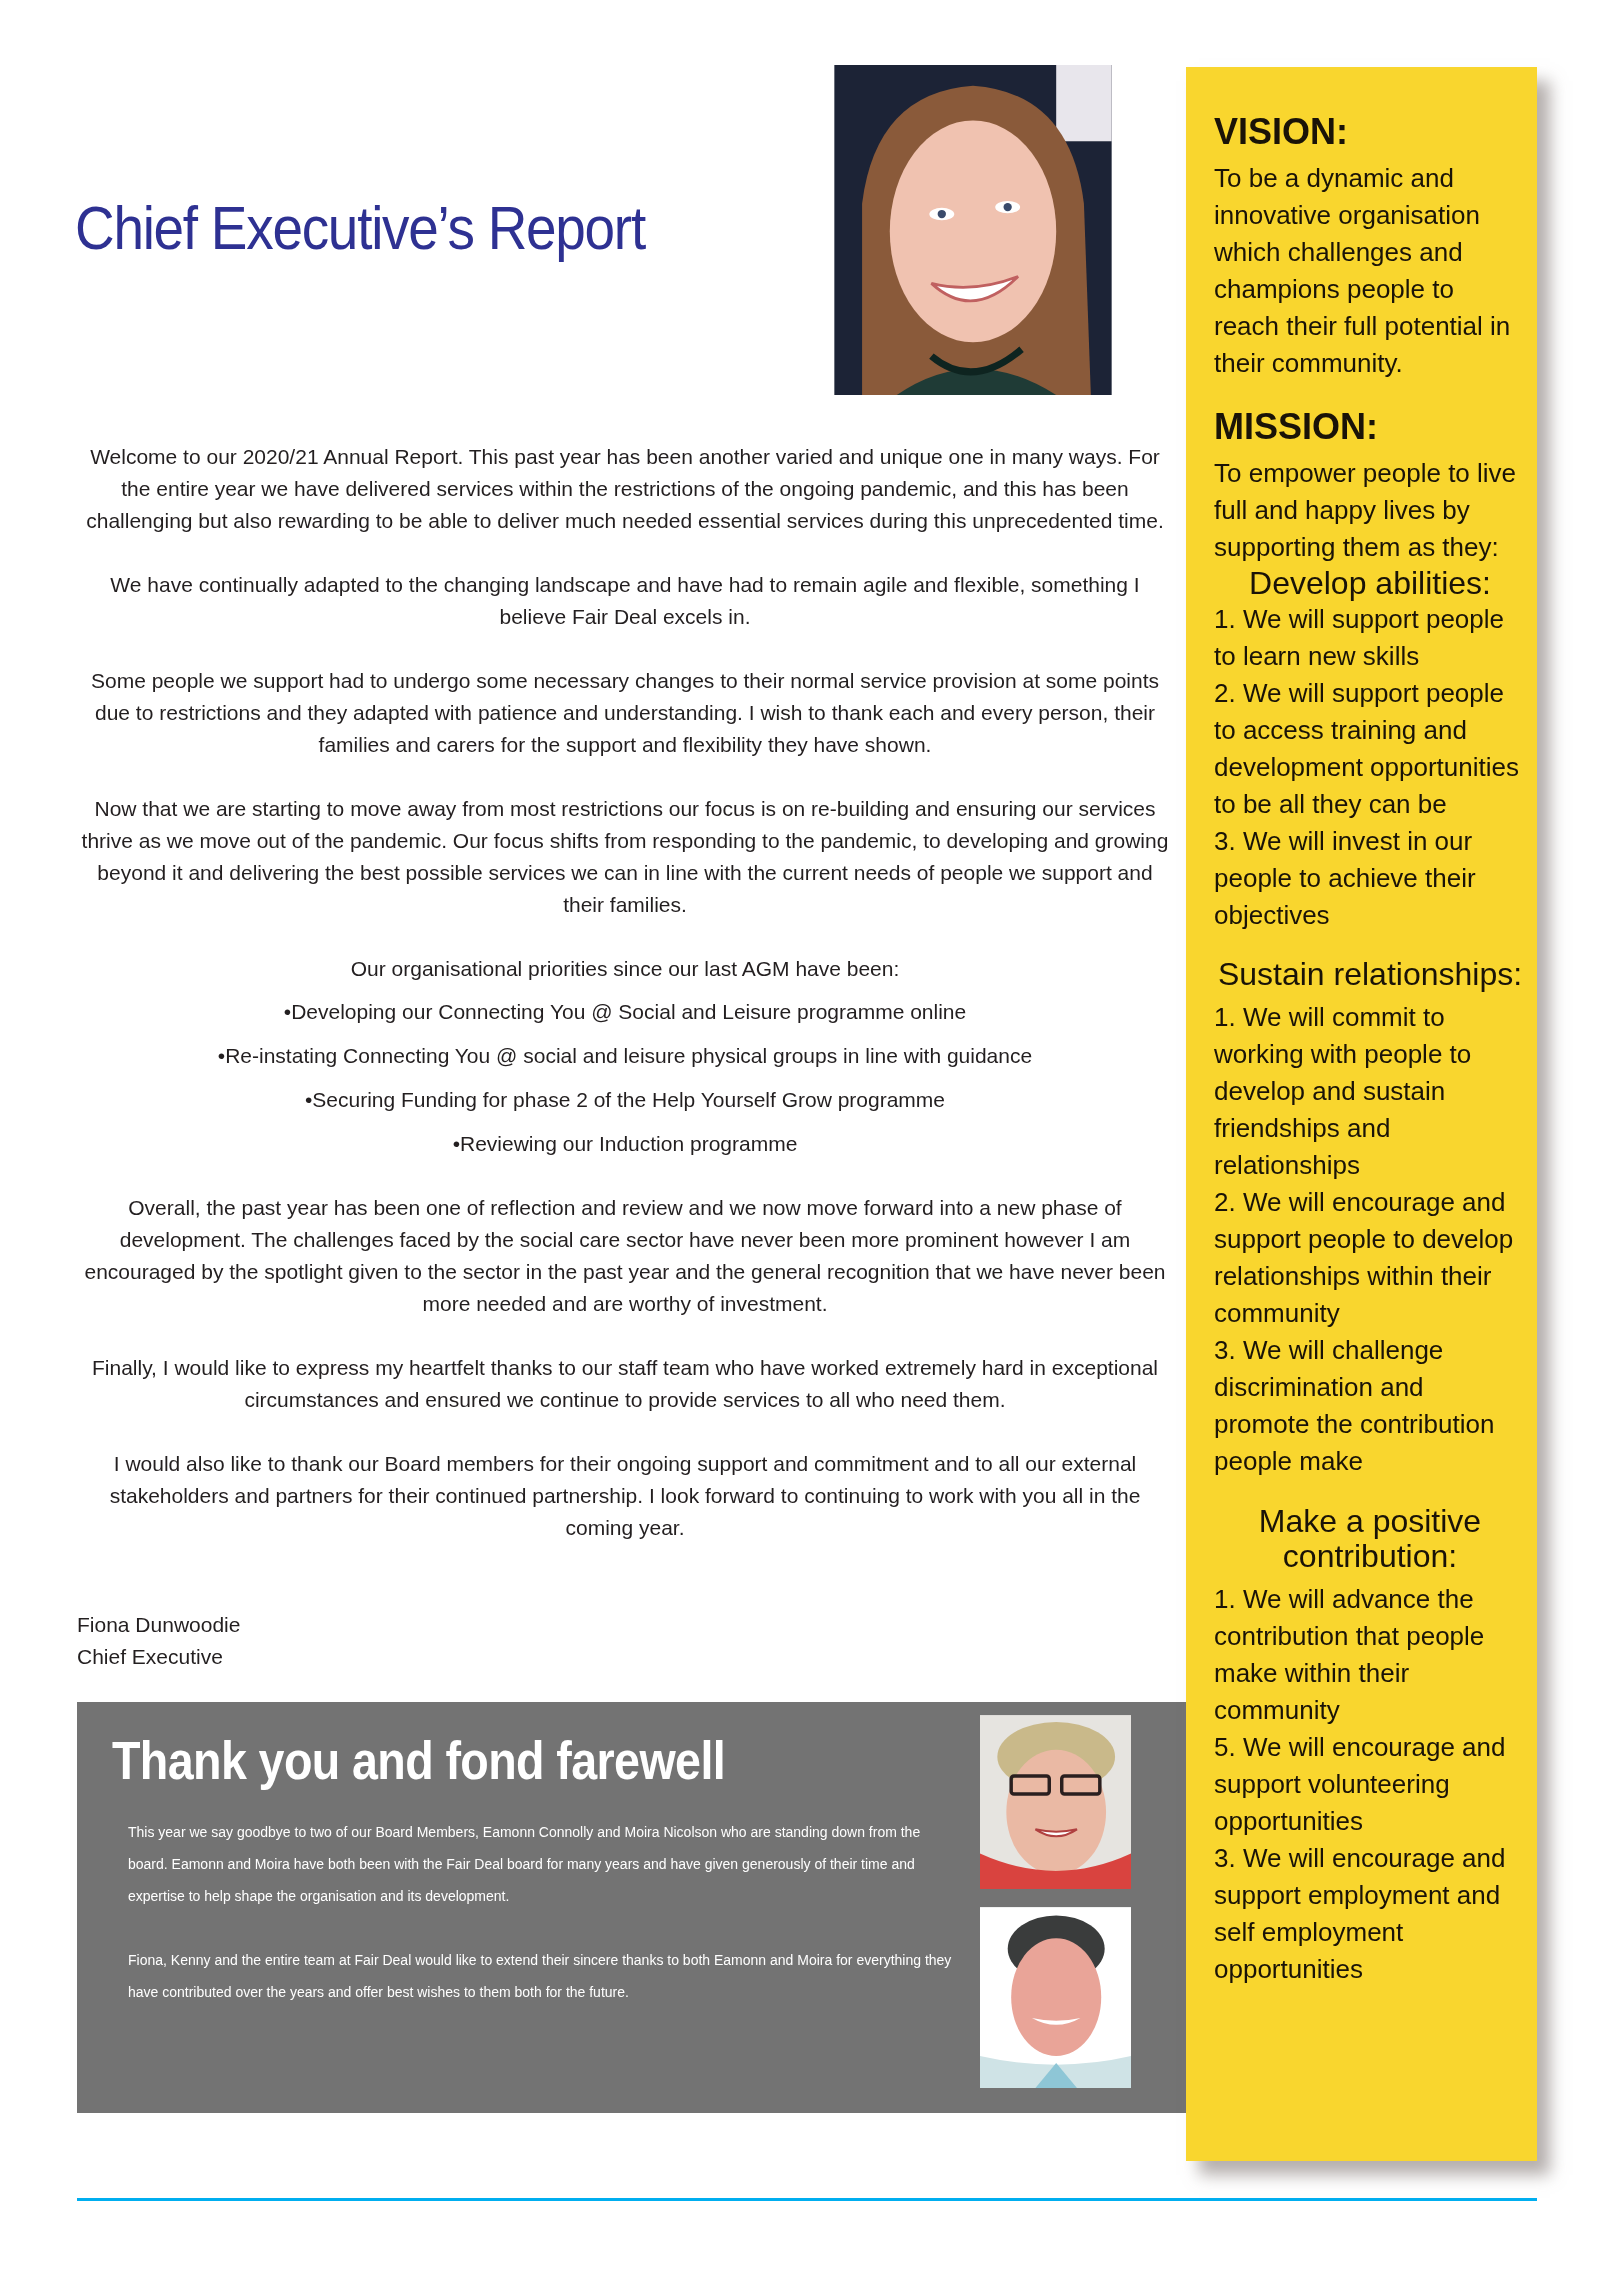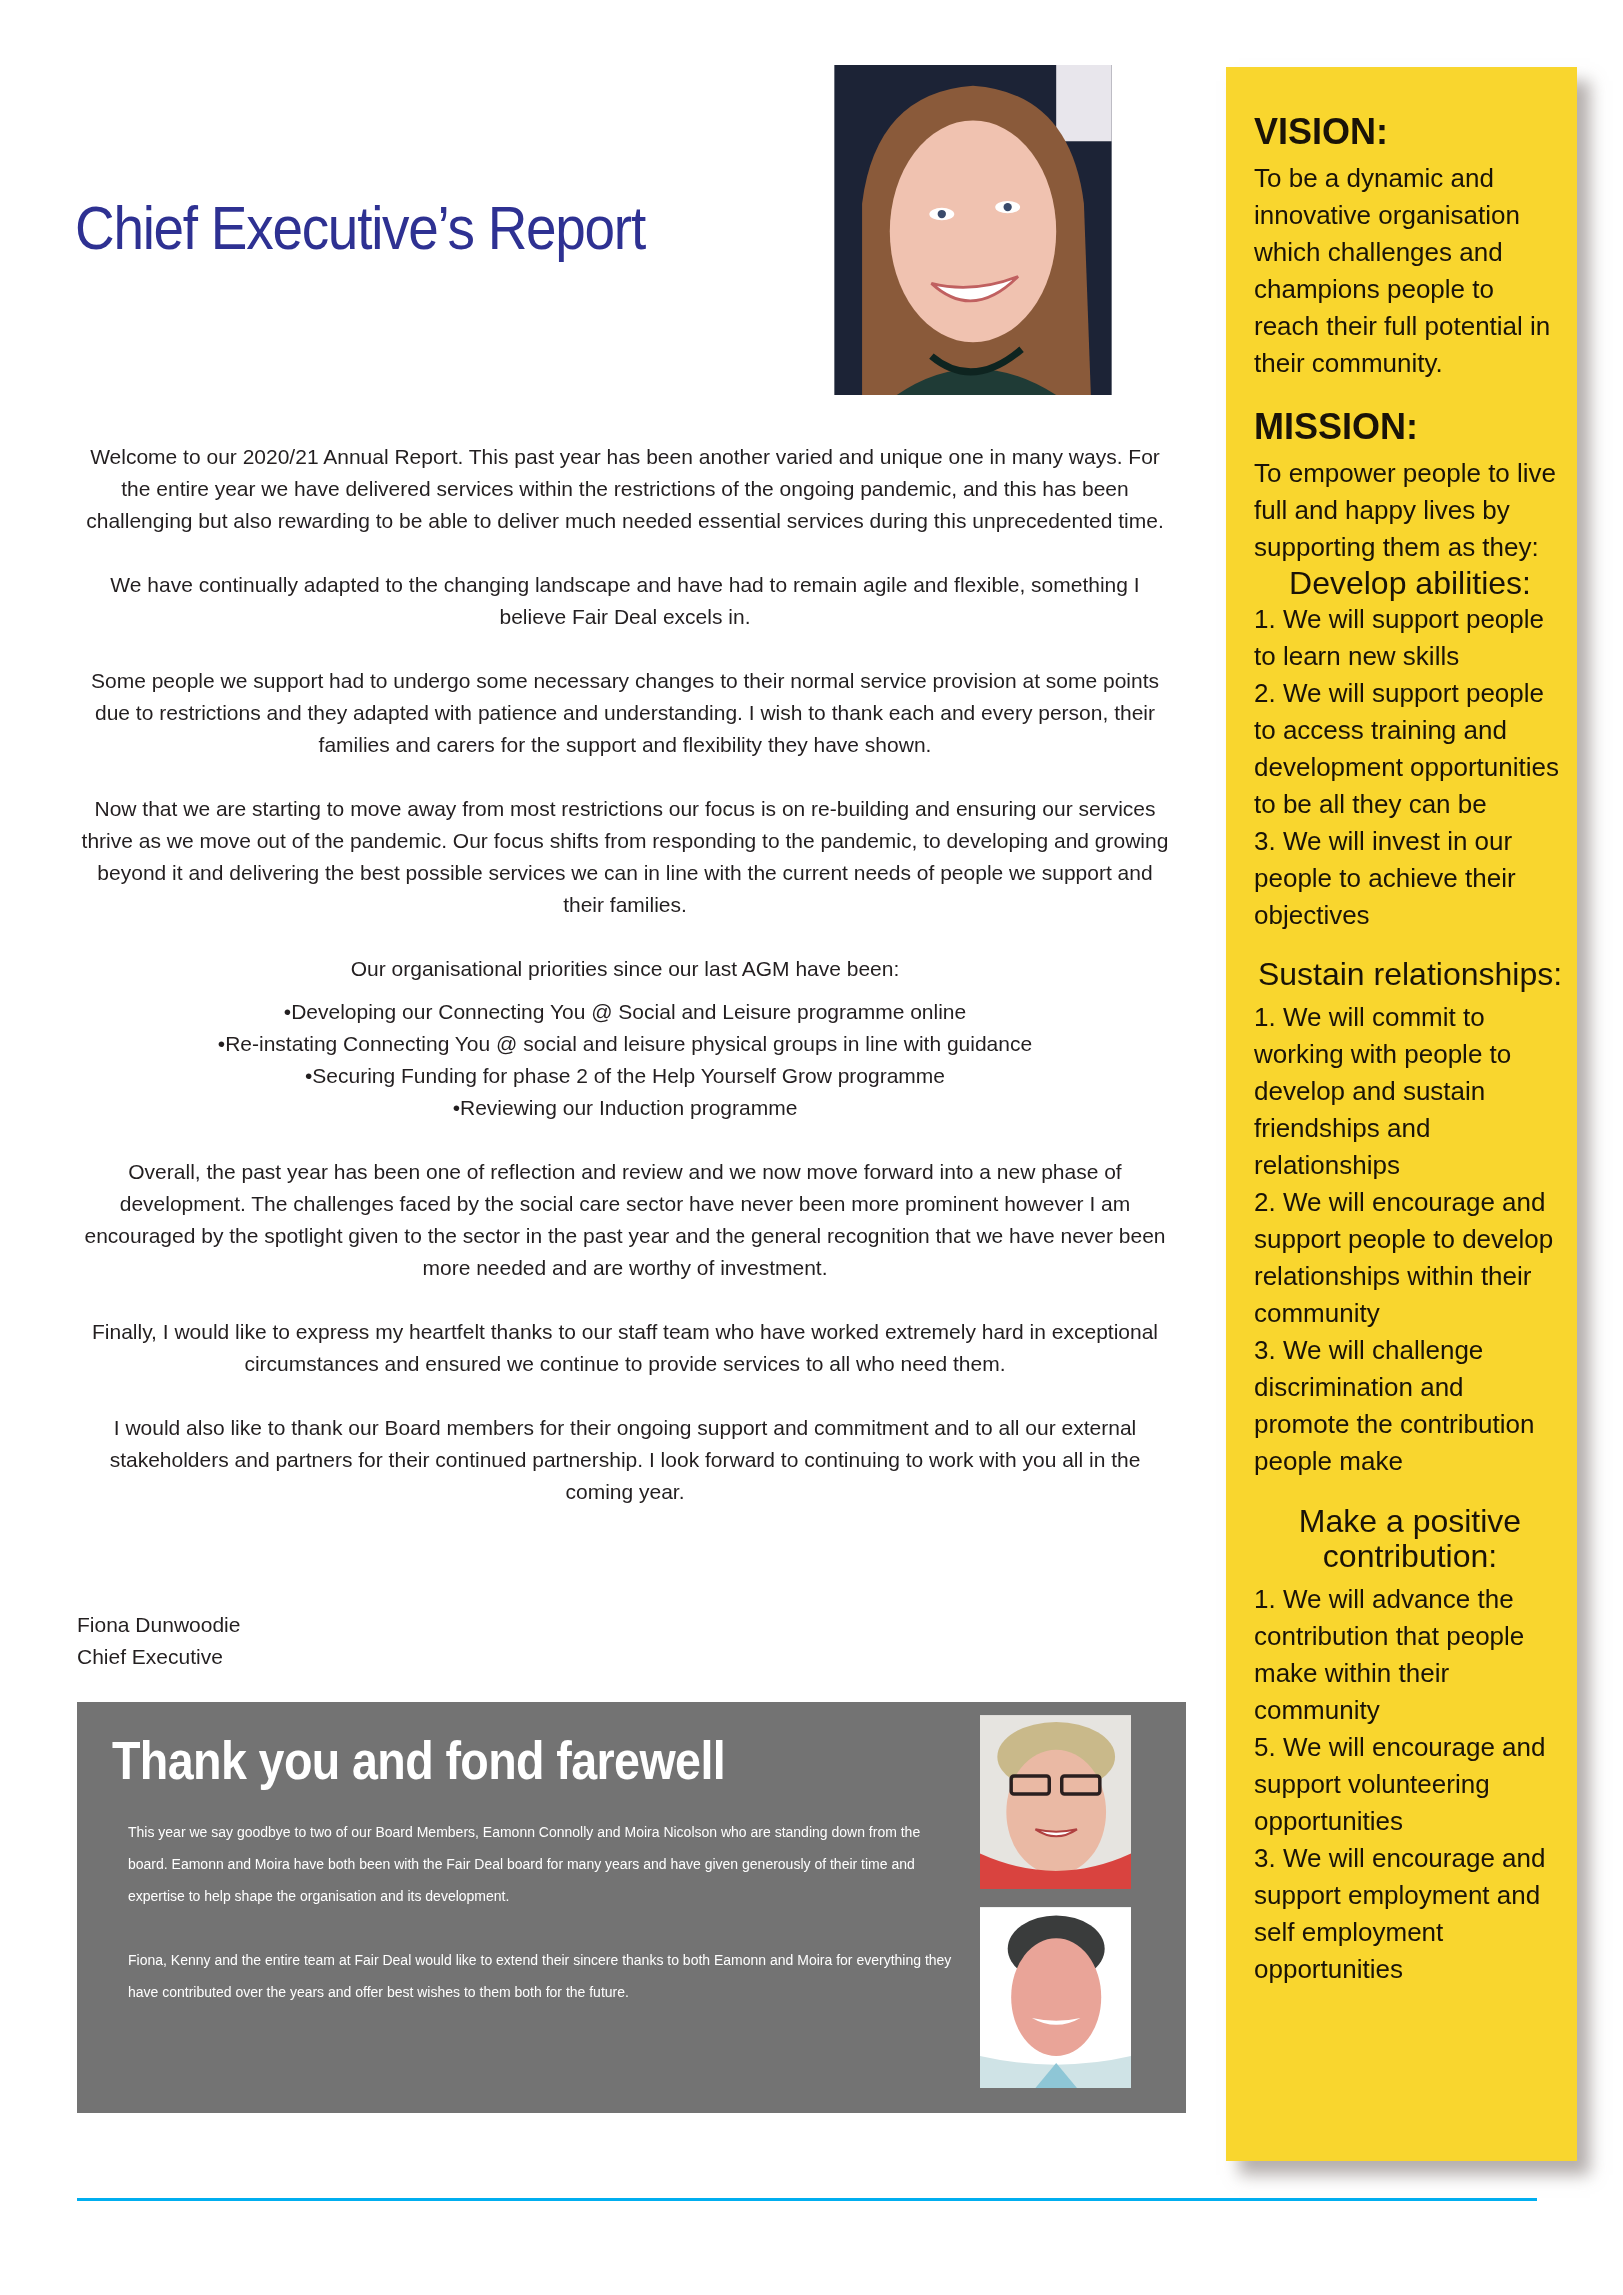--- a/index.html
+++ b/index.html
@@ -4,32 +4,32 @@
 <style>
   html, body { margin:0; padding:0; }
   body { width:1623px; height:2295px; position:relative; background:#ffffff; overflow:hidden;
          font-family:"Liberation Sans", sans-serif; color:#231f20; }
   .title { position:absolute; left:75px; top:198px; font-size:61px; font-weight:normal; color:#2E3192;
            letter-spacing:-1.4px; margin:0; line-height:1; transform:scaleX(0.9); transform-origin:left top; white-space:nowrap; }
   .portrait { position:absolute; left:834px; top:65px; width:278px; height:330px; overflow:hidden; }
   .body-col { position:absolute; left:77px; top:441px; width:1096px; font-size:21px; line-height:32px;text-align:center; }
   .body-col p { margin:0 0 32px 0; }
   .body-col ul { list-style:none; margin:-21px 0 32px 0; padding:0; }
-  .body-col li { margin:0; }
+  .body-col li { margin:12px; }
   .body-col li::before { content:"\2022 "; }
   .sig { position:absolute; left:77px; top:1609px; font-size:21px; line-height:32px; }
   .farewell { position:absolute; left:77px; top:1702px; width:1109px; height:411px; background:#737373; }
   .farewell h2 { position:absolute; left:35px; top:28px; margin:0; color:#fff; font-size:53px; font-weight:bold;
                  letter-spacing:-0.7px; transform:scaleX(0.88); transform-origin:left top; white-space:nowrap; }
   .farewell .ftext { position:absolute; left:51px; top:114px; width:833px; color:#fff; font-size:14px; line-height:32px; }
   .farewell .ftext p { margin:0 0 32px 0; }
   .photo1 { position:absolute; left:903px; top:12.5px; width:151px; height:174px; overflow:hidden; }
   .photo2 { position:absolute; left:903px; top:205px; width:151px; height:181px; overflow:hidden; }
   .sidebar { position:absolute; left:1186px; top:67px; width:351px; height:2094px; background:#F9D62E;
-             box-shadow:12.5px 14px 15.3px rgba(120,110,105,0.55);margin-left:40px; }
+             box-shadow:12.5px 14px 15.3px rgba(120,110,105,0.55); }
   .sidebar .inner { position:absolute; left:28px; top:43px; width:312px; font-size:26px; line-height:37px; color:#1a1307; }
   .sidebar h3 { margin:0 0 5.6px 0; font-size:36px; line-height:44px; font-weight:bold; }
   .sidebar h4 { margin:0; font-size:32px; line-height:35px; font-weight:normal;text-align:center; }
   .sidebar p { margin:0; }
   .sidebar .sect { margin-bottom:19.4px; }
   .sidebar .sub { margin-top:23.6px; }
   .sidebar .sub h4 { margin-bottom:7px; }
   .rule { position:absolute; left:77px; top:2198px; width:1460px; height:2.8px; background:#00AEEF; }
   svg { display:block; }
 </style>

